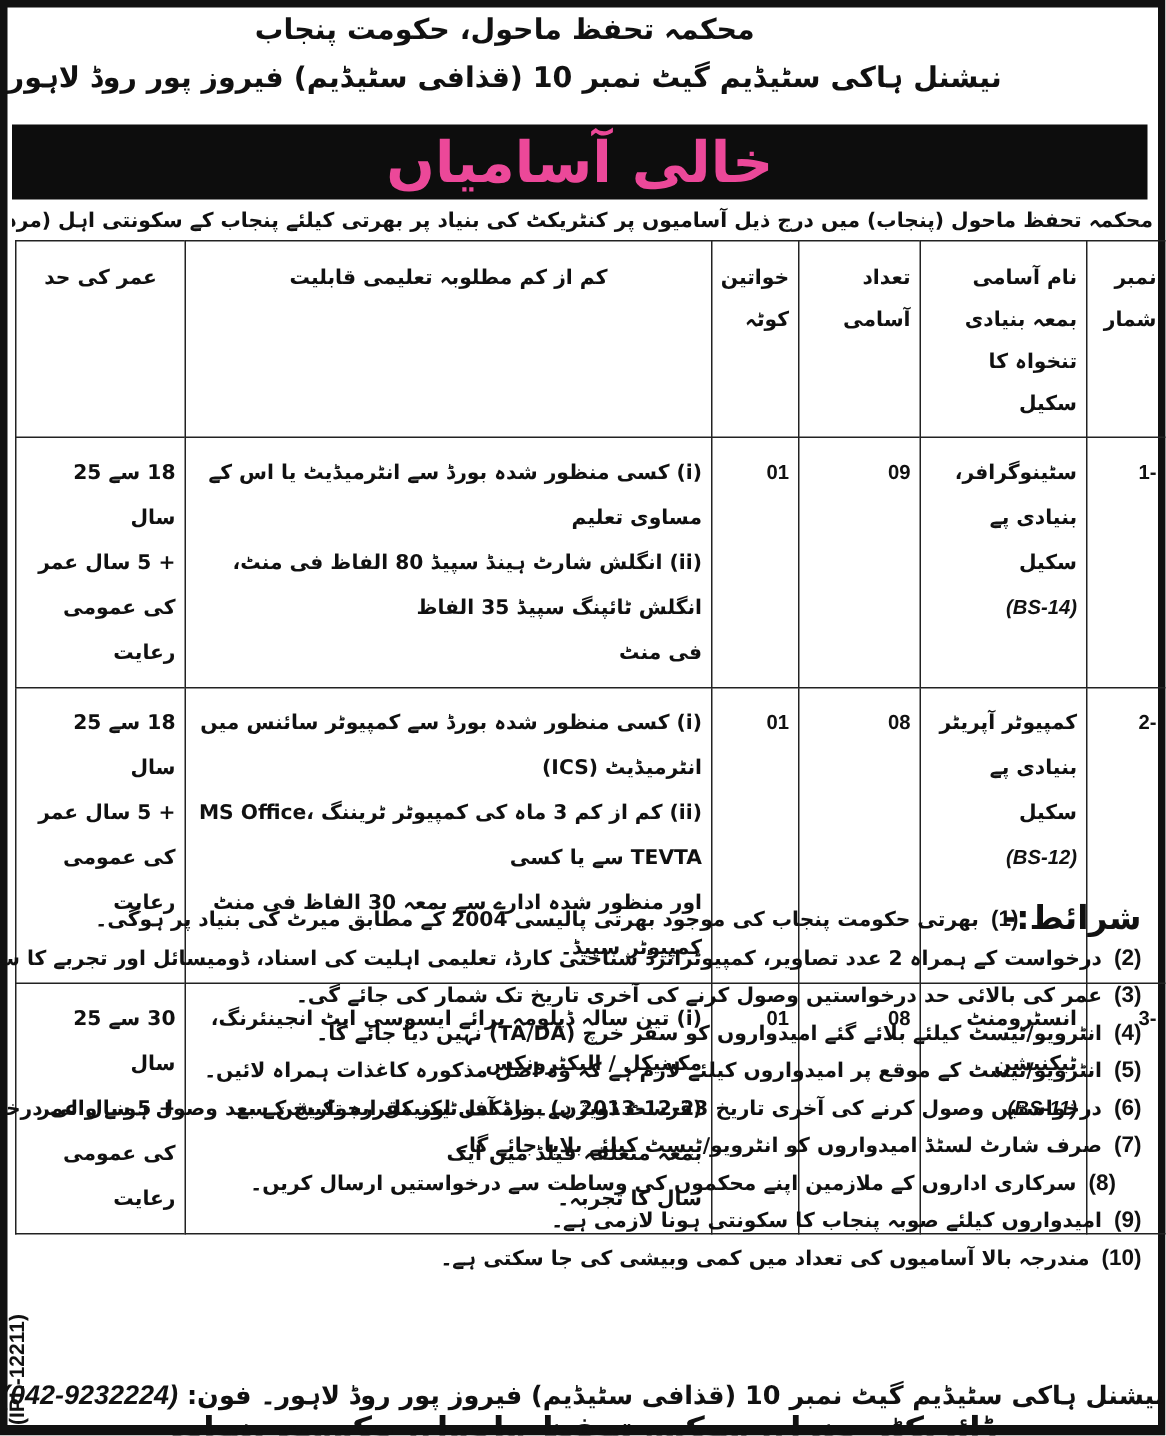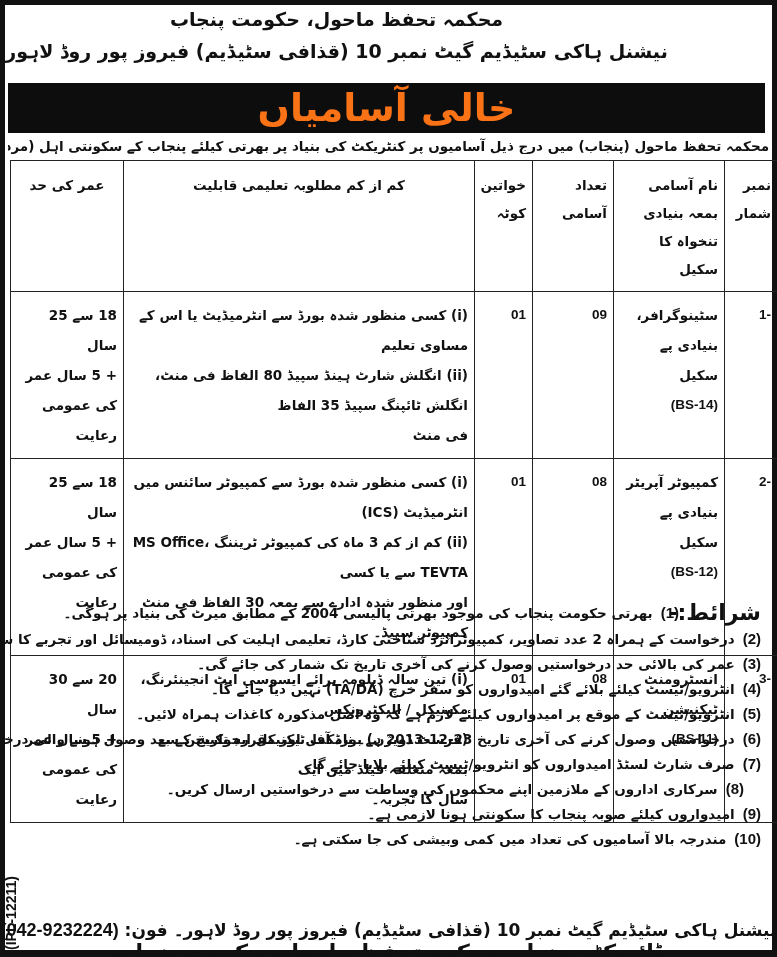--- a/index.html
+++ b/index.html
@@ -5,37 +5,37 @@
   html, body { margin: 0; padding: 0; background: #ffffff; }
   body { width: 777px; height: 957px; position: relative; overflow: hidden;
          font-family: "DejaVu Sans", sans-serif; color: #111; }
   .frame { position: absolute; left: 0; top: 0; width: 777px; height: 957px;
            box-sizing: border-box; border: 5px solid #111; border-bottom-width: 7px; }
   .hdr { position: absolute; left: 0; width: 673px; text-align: center; direction: rtl;
          font-weight: bold; font-family: "DejaVu Sans", sans-serif; }
   .hdr1 { top: 8px; font-size: 19px; }
   .hdr2 { top: 40px; font-size: 19px; }
   .band { position: absolute; left: 8px; top: 83px; width: 757px; height: 50px; background: #0d0d0d;
-          color: #f97316; text-align: center; direction: rtl; font-size: 38px; font-weight: bold; line-height: 50px; }
+          color: #ec4899; text-align: center; direction: rtl; font-size: 38px; font-weight: bold; line-height: 50px; }
   .intro { position: absolute; right: 8px; top: 138px; width: 761px; direction: rtl; text-align: right;
            font-size: 13.5px; font-weight: bold; white-space: nowrap; overflow: hidden; }
   table.grid { position: absolute; left: 10px; top: 160px; width: 761px; height: 436px;
                border-collapse: collapse; direction: rtl; table-layout: fixed; }
   table.grid td, table.grid th { border: 1.3px solid #222; vertical-align: top; padding: 8px 6px;
                font-size: 13.5px; font-weight: bold; line-height: 30px; text-align: right; }
   table.grid th { font-weight: bold; height: 62px; padding-top: 10px; line-height: 28px; }
   th.c-num, td.c-num { width: 40px; }
   th.c-post, td.c-post { width: 98px; }
   th.c-cnt, td.c-cnt { width: 68px; text-align: center; }
   th.c-wq, td.c-wq { width: 45px; text-align: center; }
   th.c-edu, td.c-edu { width: 338px; }
   th.c-age, td.c-age { width: 100px; }
   td.c-cnt, td.c-wq { font-family: "Liberation Sans", sans-serif; font-size: 15px; }
   td.c-num { font-family: "Liberation Sans", sans-serif; font-size: 15px; text-align: center; }
-  .eng { font-family: "Liberation Sans", sans-serif; direction: ltr; unicode-bidi: embed; }
+  .eng { font-family: "Liberation Sans", sans-serif; direction: ltr; unicode-bidi: embed; font-style: italic; }
   .line { display: block; }
   .terms { position: absolute; left: 10px; top: 598px; width: 755px; direction: rtl; }
   .terms-title { position: absolute; right: 4px; top: 2px; font-size: 22px; font-weight: 900; }
   .term { position: absolute; font-size: 13.5px; font-weight: bold; white-space: nowrap; direction: rtl; text-align: right; }
   .term .n { font-family: "Liberation Sans", sans-serif; font-size: 15px; margin-left: 8px; }
   .footer1 { position: absolute; left: 0; width: 777px; top: 940px; text-align: center; direction: rtl;
              font-size: 22px; font-weight: bold; }
   .footer2 { position: absolute; left: 0; width: 777px; top: 920px; text-align: center; direction: rtl;
              font-size: 17px; font-weight: bold; }
   .phone { font-family: "Liberation Sans", sans-serif; font-size: 18px; margin-top: 28px; }
@@ -110,21 +110,21 @@
       <span class="line eng">(BS-11)</span>
     </td>
     <td class="c-cnt">08</td>
     <td class="c-wq">01</td>
     <td class="c-edu">
       <span class="line">(i) تین سالہ ڈپلومہ برائے ایسوسی ایٹ انجینئرنگ، مکینیکل / الیکٹرونکس</span>
       <span class="line">(فرسٹ ڈویژن) بورڈ آف ٹیکنیکل ایجوکیشن سے بمعہ متعلقہ فیلڈ میں ایک</span>
       <span class="line">سال کا تجربہ۔</span>
     </td>
     <td class="c-age">
-      <span class="line">20 سے 30 سال</span>
+      <span class="line">30 سے 25 سال</span>
       <span class="line">+ 5 سال عمر کی عمومی</span>
       <span class="line">رعایت</span>
     </td>
   </tr>
 </tbody>
   </table>
 
 <div class="terms">
   <div class="terms-title">شرائط:-</div>
   <div class="term" style="right:86px; top:6px;">

